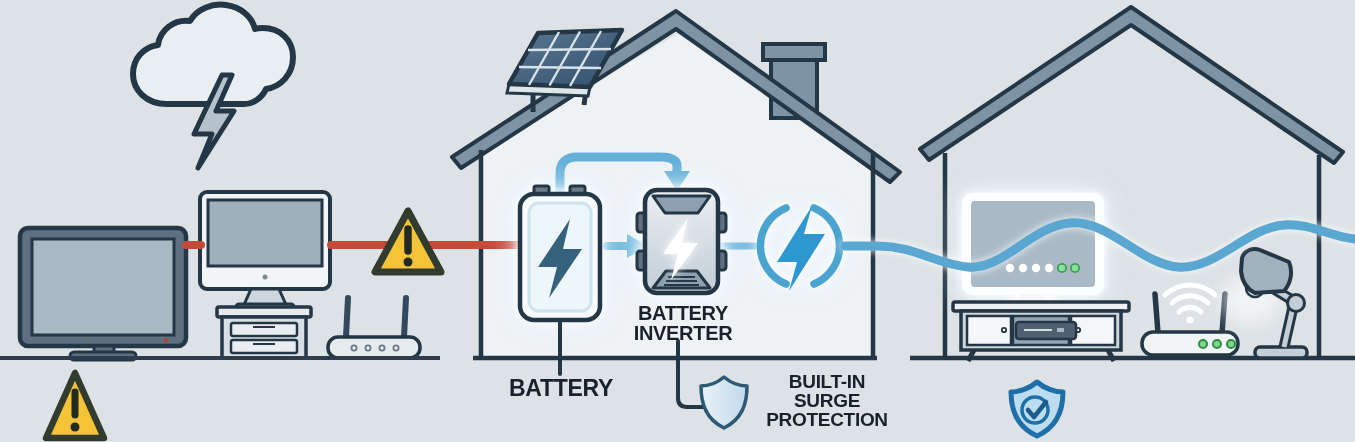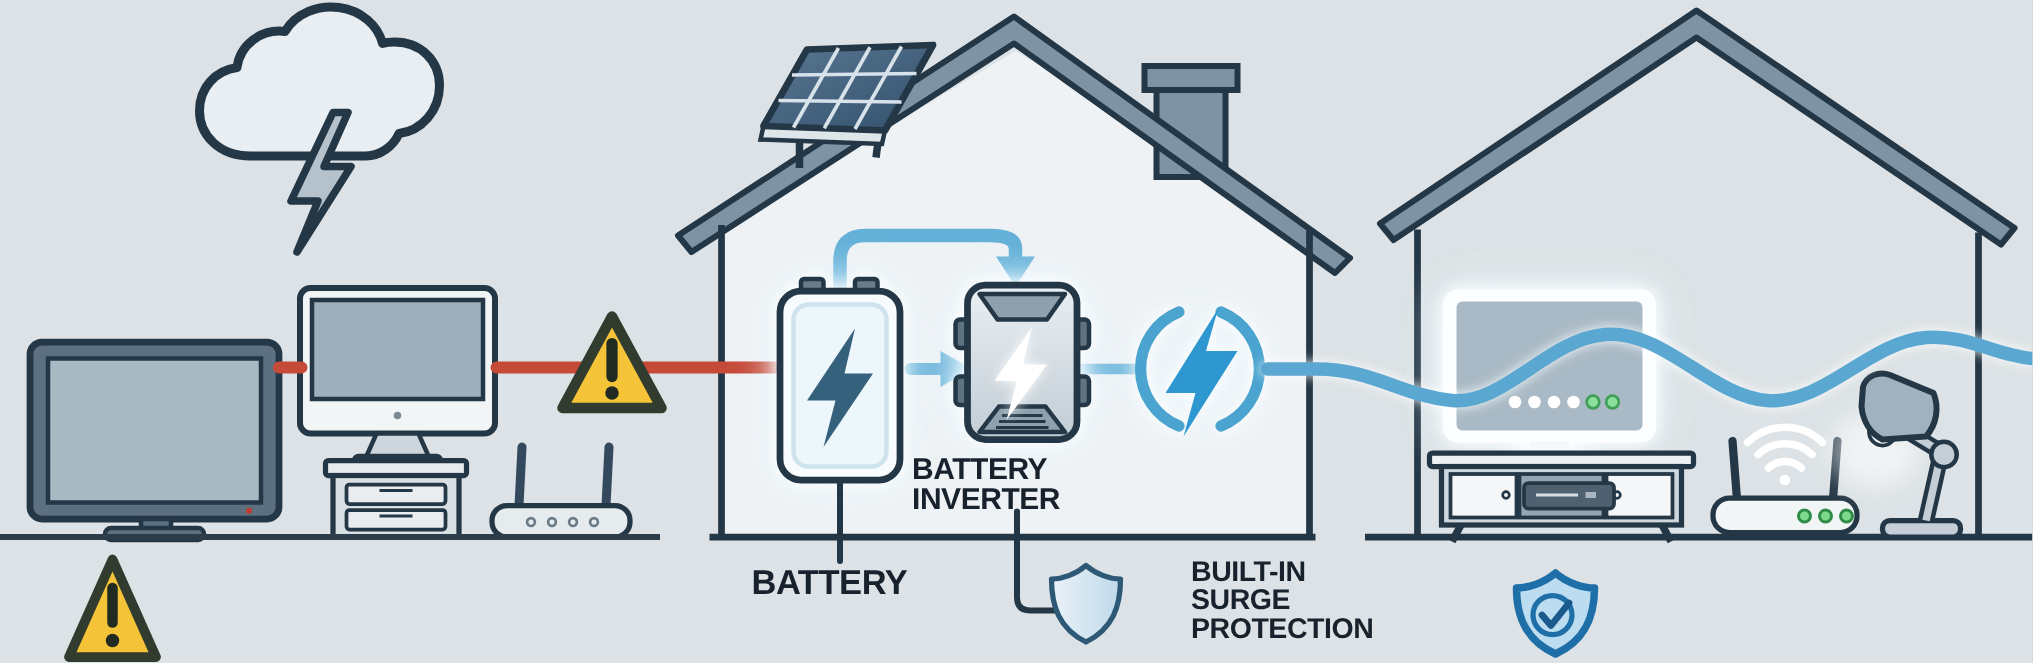--- a/index.html
+++ b/index.html
@@ -1,24 +1,24 @@
 <!DOCTYPE html>
 <html><head>
 <meta charset="utf-8">
 <style>
   html,body{margin:0;padding:0;background:#ced4d8;}
   #scene{position:relative;width:1355px;height:442px;background:#dce2e5;overflow:hidden;
          font-family:"Liberation Sans",sans-serif;}
   svg{position:absolute;left:0;top:0;}
   .lbl{position:absolute;font-weight:bold;color:#18222c;white-space:pre-line;
-       letter-spacing:-0.3px;line-height:1.02;}
+       text-align:center;letter-spacing:-0.3px;line-height:1.02;}
   #lbl-battery{left:501px;top:377px;width:120px;font-size:23px;}
   #lbl-inverter{left:608px;top:303px;width:150px;font-size:20px;}
   #lbl-regulation{left:712px;top:307px;width:190px;font-size:20px;}
-  #lbl-surge{left:752px;top:372px;width:150px;font-size:19px;text-align:left;line-height:1.0;margin-left:42px;}
+  #lbl-surge{left:752px;top:372px;width:150px;font-size:19px;text-align:center;line-height:1.0;}
   #lbl-safepower{left:1072px;top:390px;font-size:34px;letter-spacing:-0.5px;
                  color:#1d5c91;white-space:nowrap;text-align:left;}
   .glow-strong{filter:drop-shadow(0 0 5px #ffffff) drop-shadow(0 0 13px rgba(236,249,255,0.95));}
   .glow-soft{filter:drop-shadow(0 0 4px rgba(255,255,255,0.9));}
   .blur{filter:blur(9px);}
 </style>
 </head>
 <body>
 
 <div id="scene">

